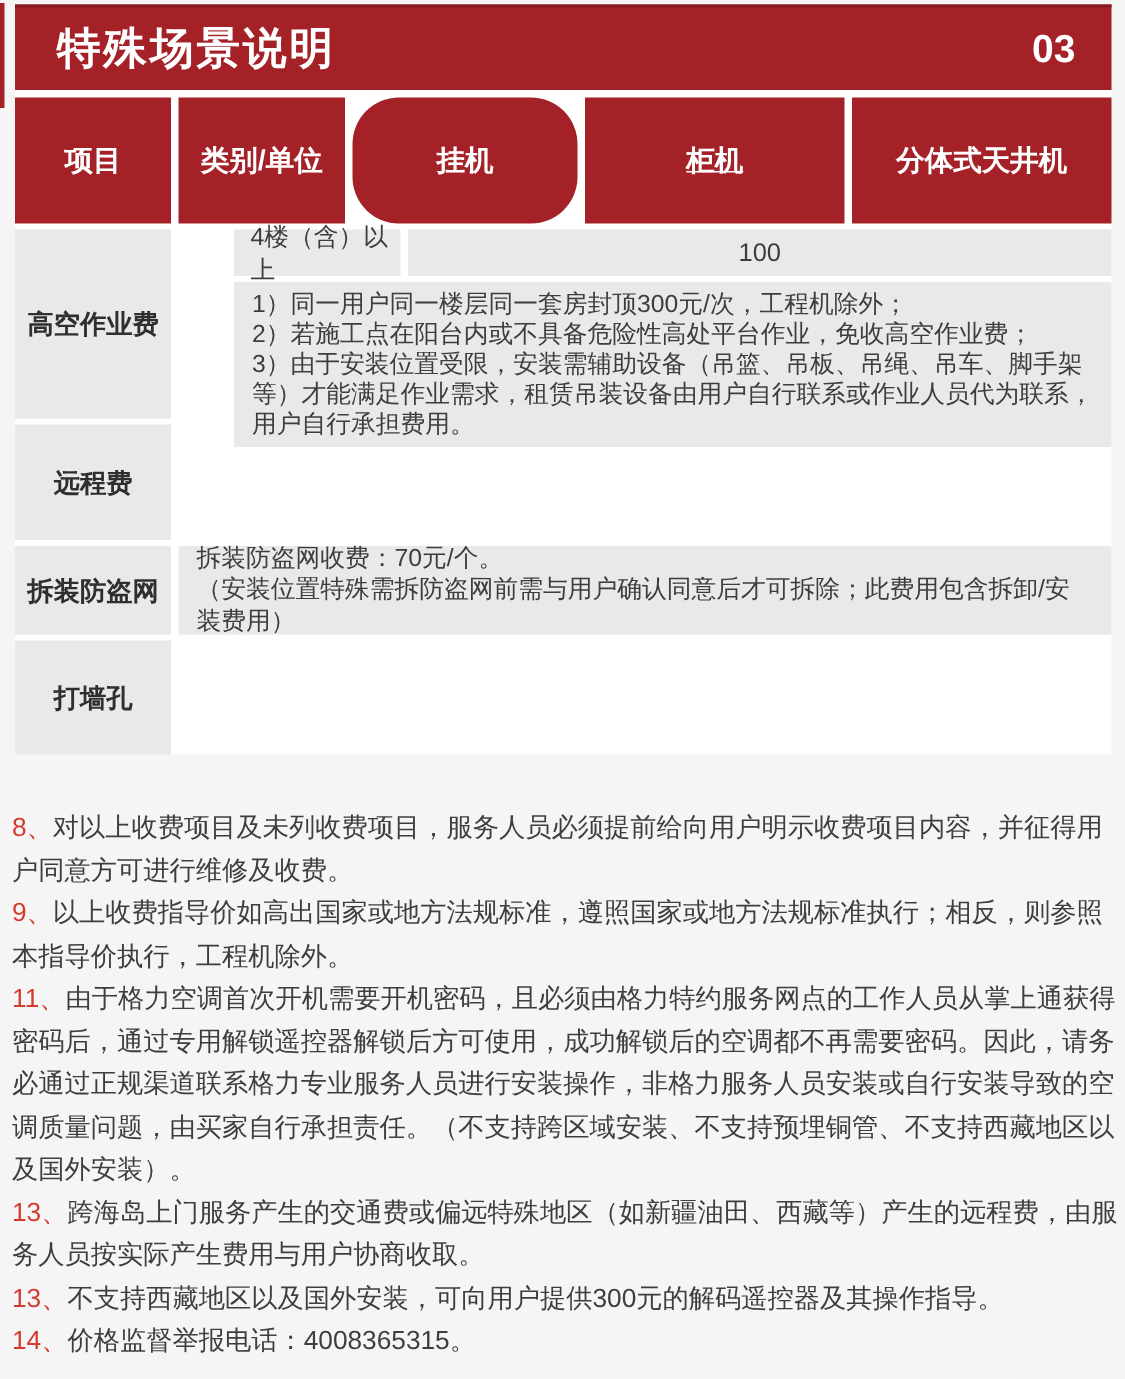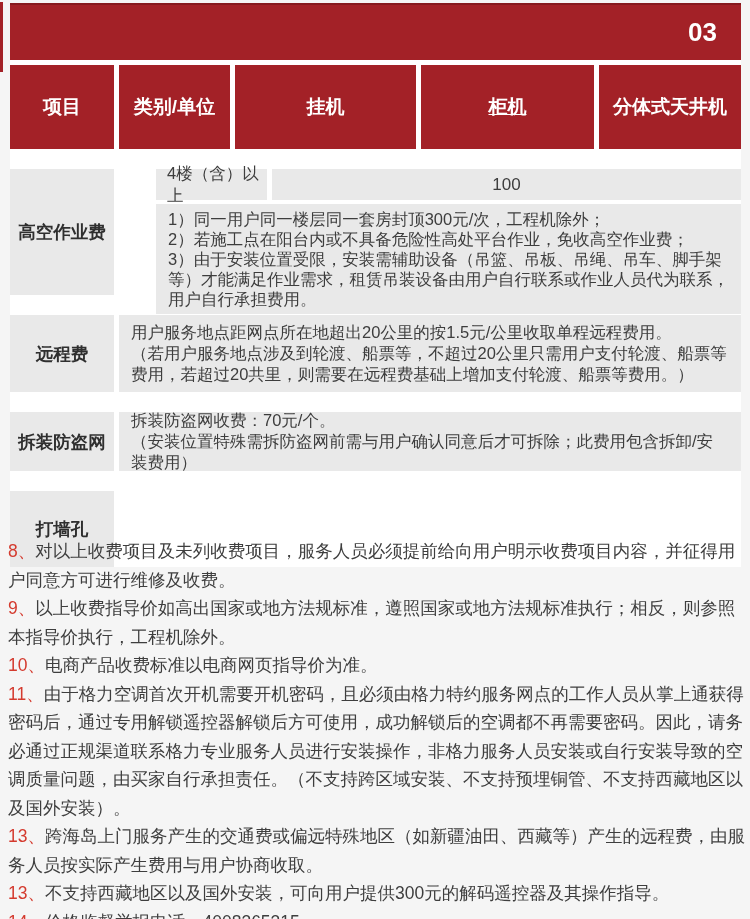--- a/index.html
+++ b/index.html
@@ -13,30 +13,30 @@
   .title-bar {
     position:absolute; left:10px; top:3px; width:731px; height:57px;
     background:#a32127; border-top:2px solid #87191e;
     display:flex; align-items:center; box-sizing:border-box;
   }
   .title-bar h1 { margin:0 0 0 28px; font-size:29px; color:#fff; font-weight:bold; letter-spacing:2px; }
   .page-num { margin-left:auto; margin-right:24px; color:#fff; font-size:26px; font-weight:bold; }
 
   .fee-table {
     position:absolute; left:10px; top:60px; width:731px;
-    background:#fff; display:flex; flex-direction:column; gap:20px; padding-top:5px;
+    background:#fff; display:flex; flex-direction:column; gap:4px; padding-top:5px;
   }
   .thead { display:flex; gap:5px; height:84px; }
   .th {
     background:#a32127; color:#fff; font-weight:bold; font-size:19px;
     display:flex; align-items:center; justify-content:center;
   }
   .c1 { width:104px; flex:none; }
   .c2 { width:111px; flex:none; }
-  .c3 { width:181px; flex:none; }
+  .c3 { width:150px; flex:none;border-radius:31px; }
   .c4 { width:173px; flex:none;text-decoration:underline; }
   .c5 { flex:1; }
 
   .trow { display:flex; gap:5px; }
   .r1 { height:126px; }
   .r2 { height:77px; }
   .r3 { height:59px; }
   .r4 { height:76px; }
   .tlabel {
     background:#e9e9e9; display:flex; align-items:center; justify-content:center;
@@ -60,20 +60,21 @@
   .notes p { margin:0; }
   .nn { color:#d43a2e; }
 </style>
 </head>
 <body>
 
 <div class="canvas">
   <div class="edge-strip"></div>
 
   <header class="title-bar">
+    <h1>特殊场景说明</h1>
     <span class="page-num">03</span>
   </header>
 
   <div class="fee-table">
     <div class="thead">
       <div class="th c1">项目</div>
       <div class="th c2">类别/单位</div>
       <div class="th c3">挂机</div>
       <div class="th c4">柜机</div>
       <div class="th c5">分体式天井机</div>
@@ -89,41 +90,36 @@
         <div class="cell detail">
           <div>1）同一用户同一楼层同一套房封顶300元/次，工程机除外；</div>
           <div>2）若施工点在阳台内或不具备危险性高处平台作业，免收高空作业费；</div>
           <div>3）由于安装位置受限，安装需辅助设备（吊篮、吊板、吊绳、吊车、脚手架等）才能满足作业需求，租赁吊装设备由用户自行联系或作业人员代为联系，用户自行承担费用。</div>
         </div>
       </div>
     </div>
 
     <div class="trow r2">
       <div class="tlabel c1">远程费</div>
-      <div class="cell detail">
-        <div>用户服务地点距网点所在地超出20公里的按1.5元/公里收取单程远程费用。</div>
-        <div>（若用户服务地点涉及到轮渡、船票等，不超过20公里只需用户支付轮渡、船票等费用，若超过20共里，则需要在远程费基础上增加支付轮渡、船票等费用。）</div>
-      </div>
     </div>
 
     <div class="trow r3">
       <div class="tlabel c1">拆装防盗网</div>
       <div class="cell detail">
         <div>拆装防盗网收费：70元/个。</div>
         <div>（安装位置特殊需拆防盗网前需与用户确认同意后才可拆除；此费用包含拆卸/安装费用）</div>
       </div>
     </div>
 
     <div class="trow r4">
       <div class="tlabel c1">打墙孔</div>
     </div>
   </div>
 
   <section class="notes">
     <p><span class="nn">8、</span><span>对以上收费项目及未列收费项目，服务人员必须提前给向用户明示收费项目内容，并征得用户同意方可进行维修及收费。</span></p>
     <p><span class="nn">9、</span><span>以上收费指导价如高出国家或地方法规标准，遵照国家或地方法规标准执行；相反，则参照本指导价执行，工程机除外。</span></p>
-    <p><span class="nn">10、</span><span>电商产品收费标准以电商网页指导价为准。</span></p>
     <p><span class="nn">11、</span><span>由于格力空调首次开机需要开机密码，且必须由格力特约服务网点的工作人员从掌上通获得密码后，通过专用解锁遥控器解锁后方可使用，成功解锁后的空调都不再需要密码。因此，请务必通过正规渠道联系格力专业服务人员进行安装操作，非格力服务人员安装或自行安装导致的空调质量问题，由买家自行承担责任。（不支持跨区域安装、不支持预埋铜管、不支持西藏地区以及国外安装）。</span></p>
     <p><span class="nn">13、</span><span>跨海岛上门服务产生的交通费或偏远特殊地区（如新疆油田、西藏等）产生的远程费，由服务人员按实际产生费用与用户协商收取。</span></p>
     <p><span class="nn">13、</span><span>不支持西藏地区以及国外安装，可向用户提供300元的解码遥控器及其操作指导。</span></p>
     <p><span class="nn">14、</span><span>价格监督举报电话：4008365315。</span></p>
   </section>
 </div>
 
 </body></html>

